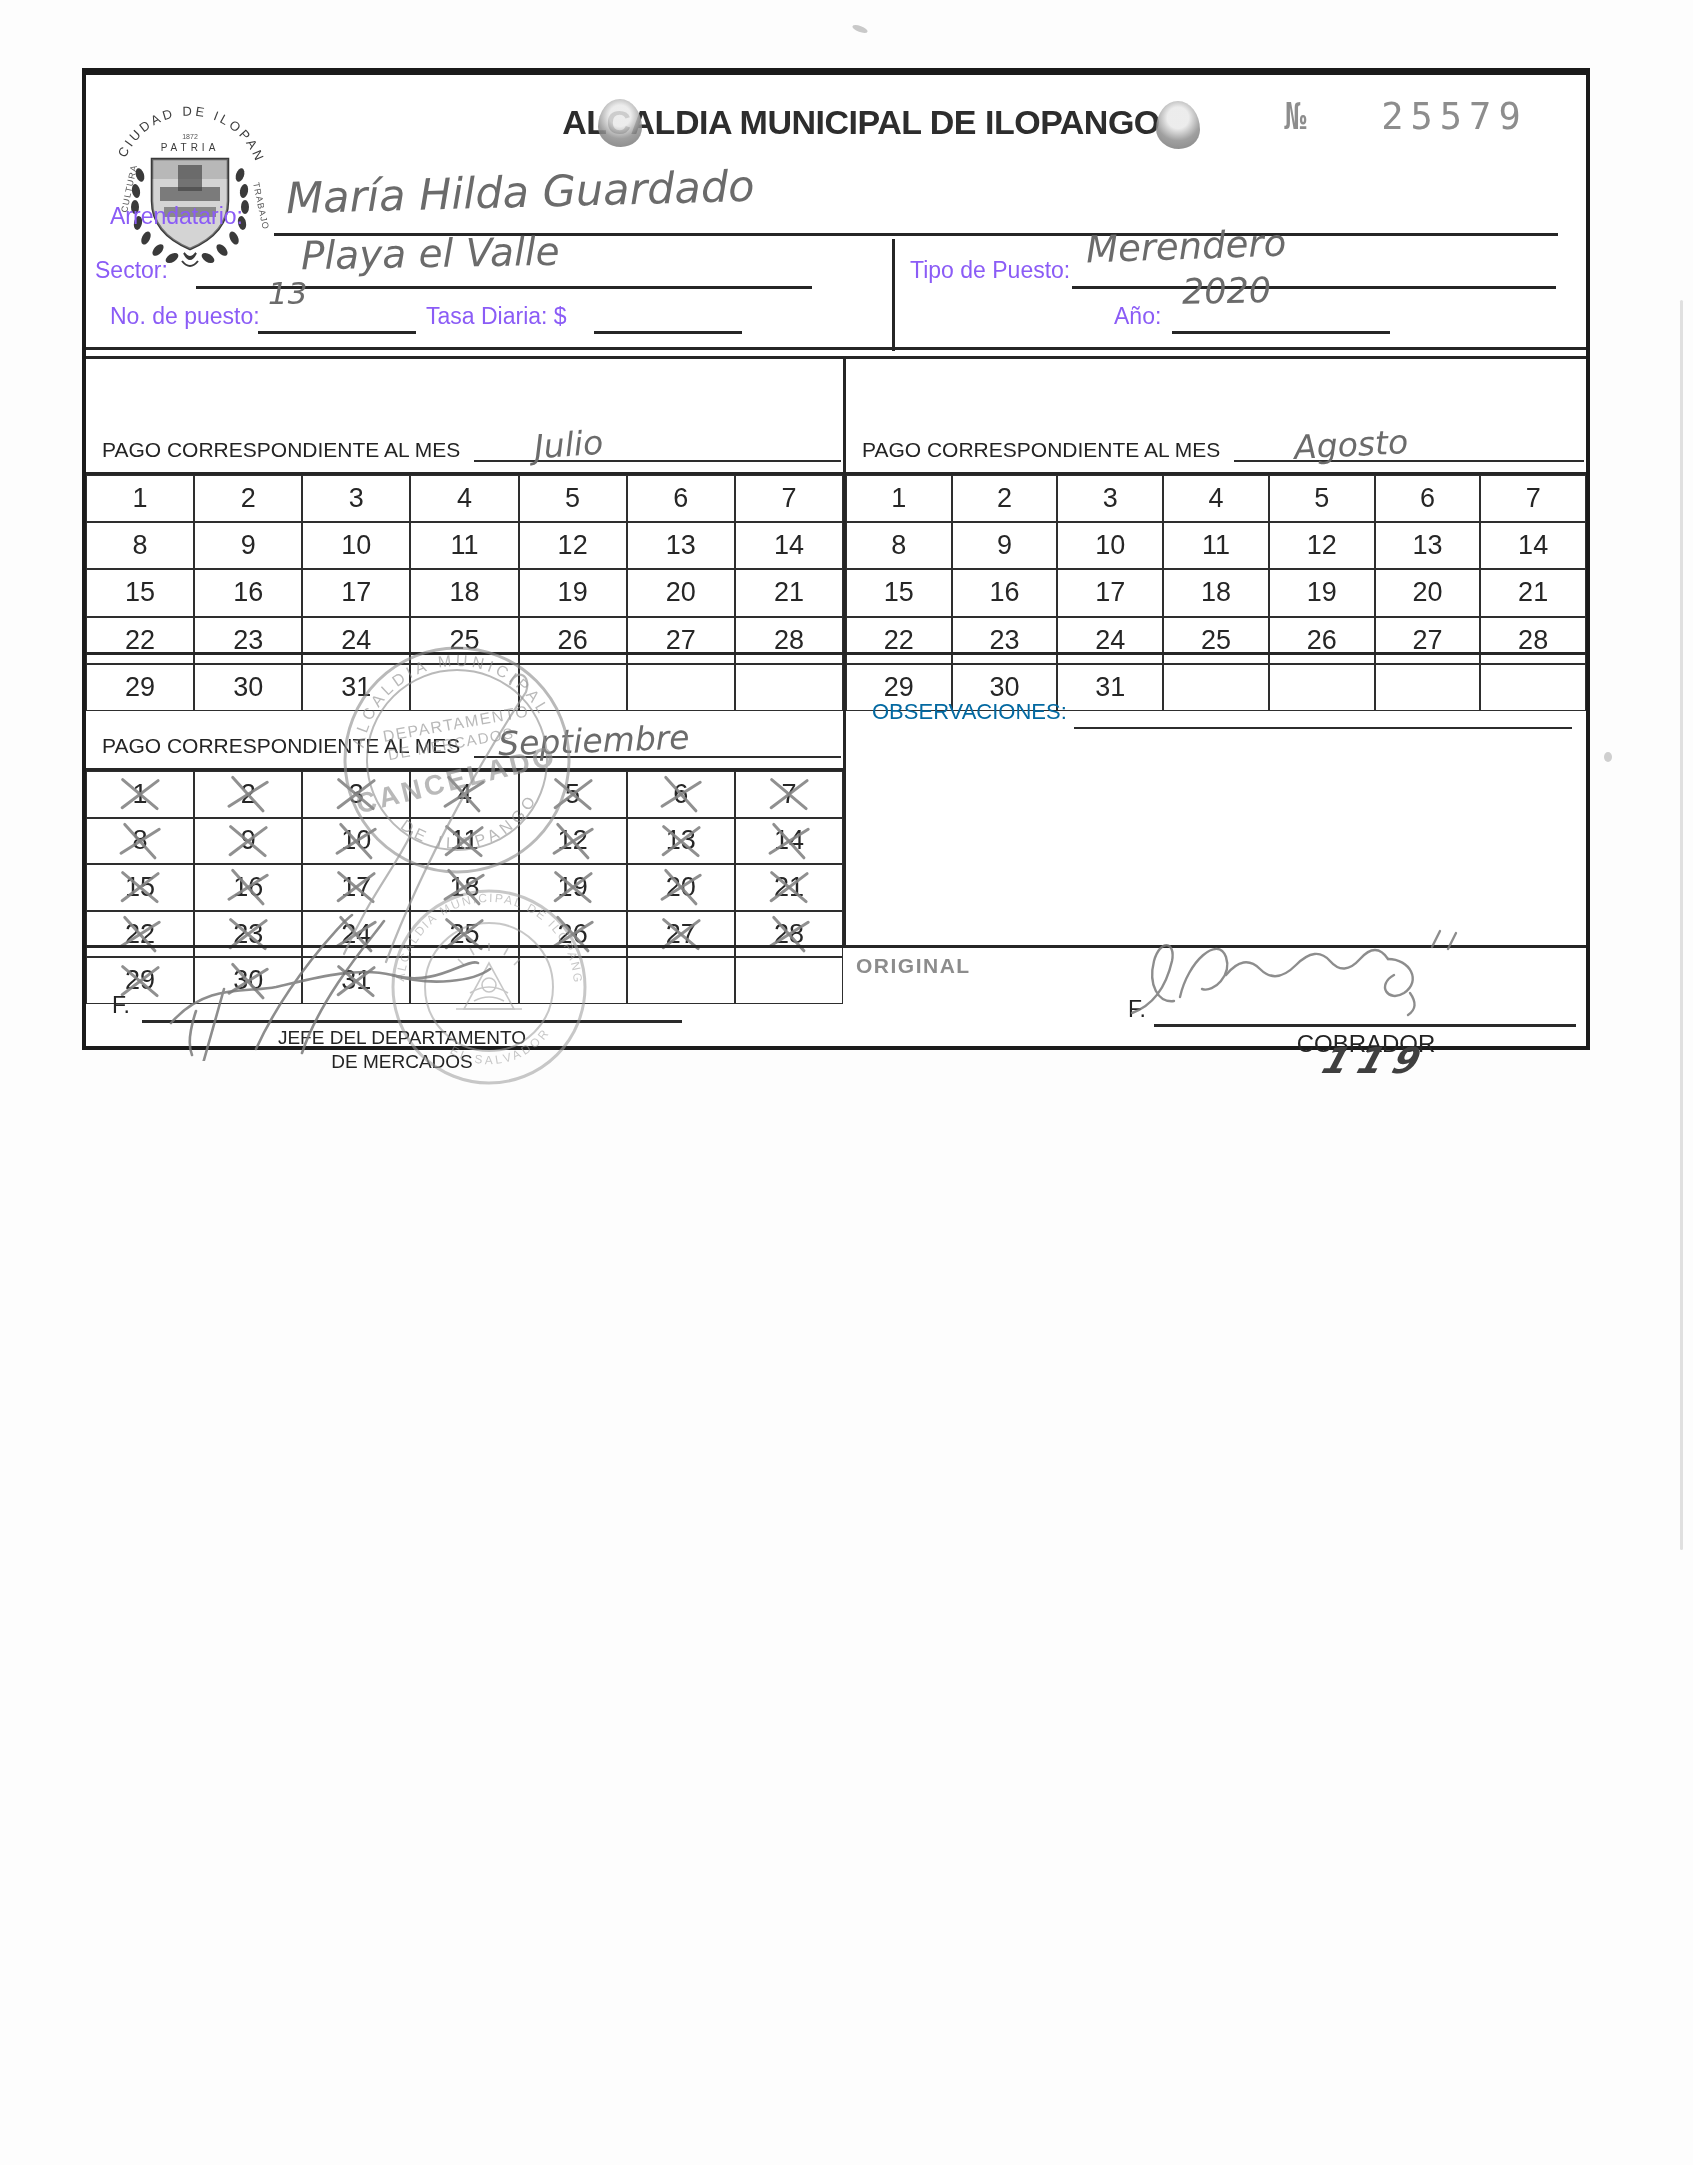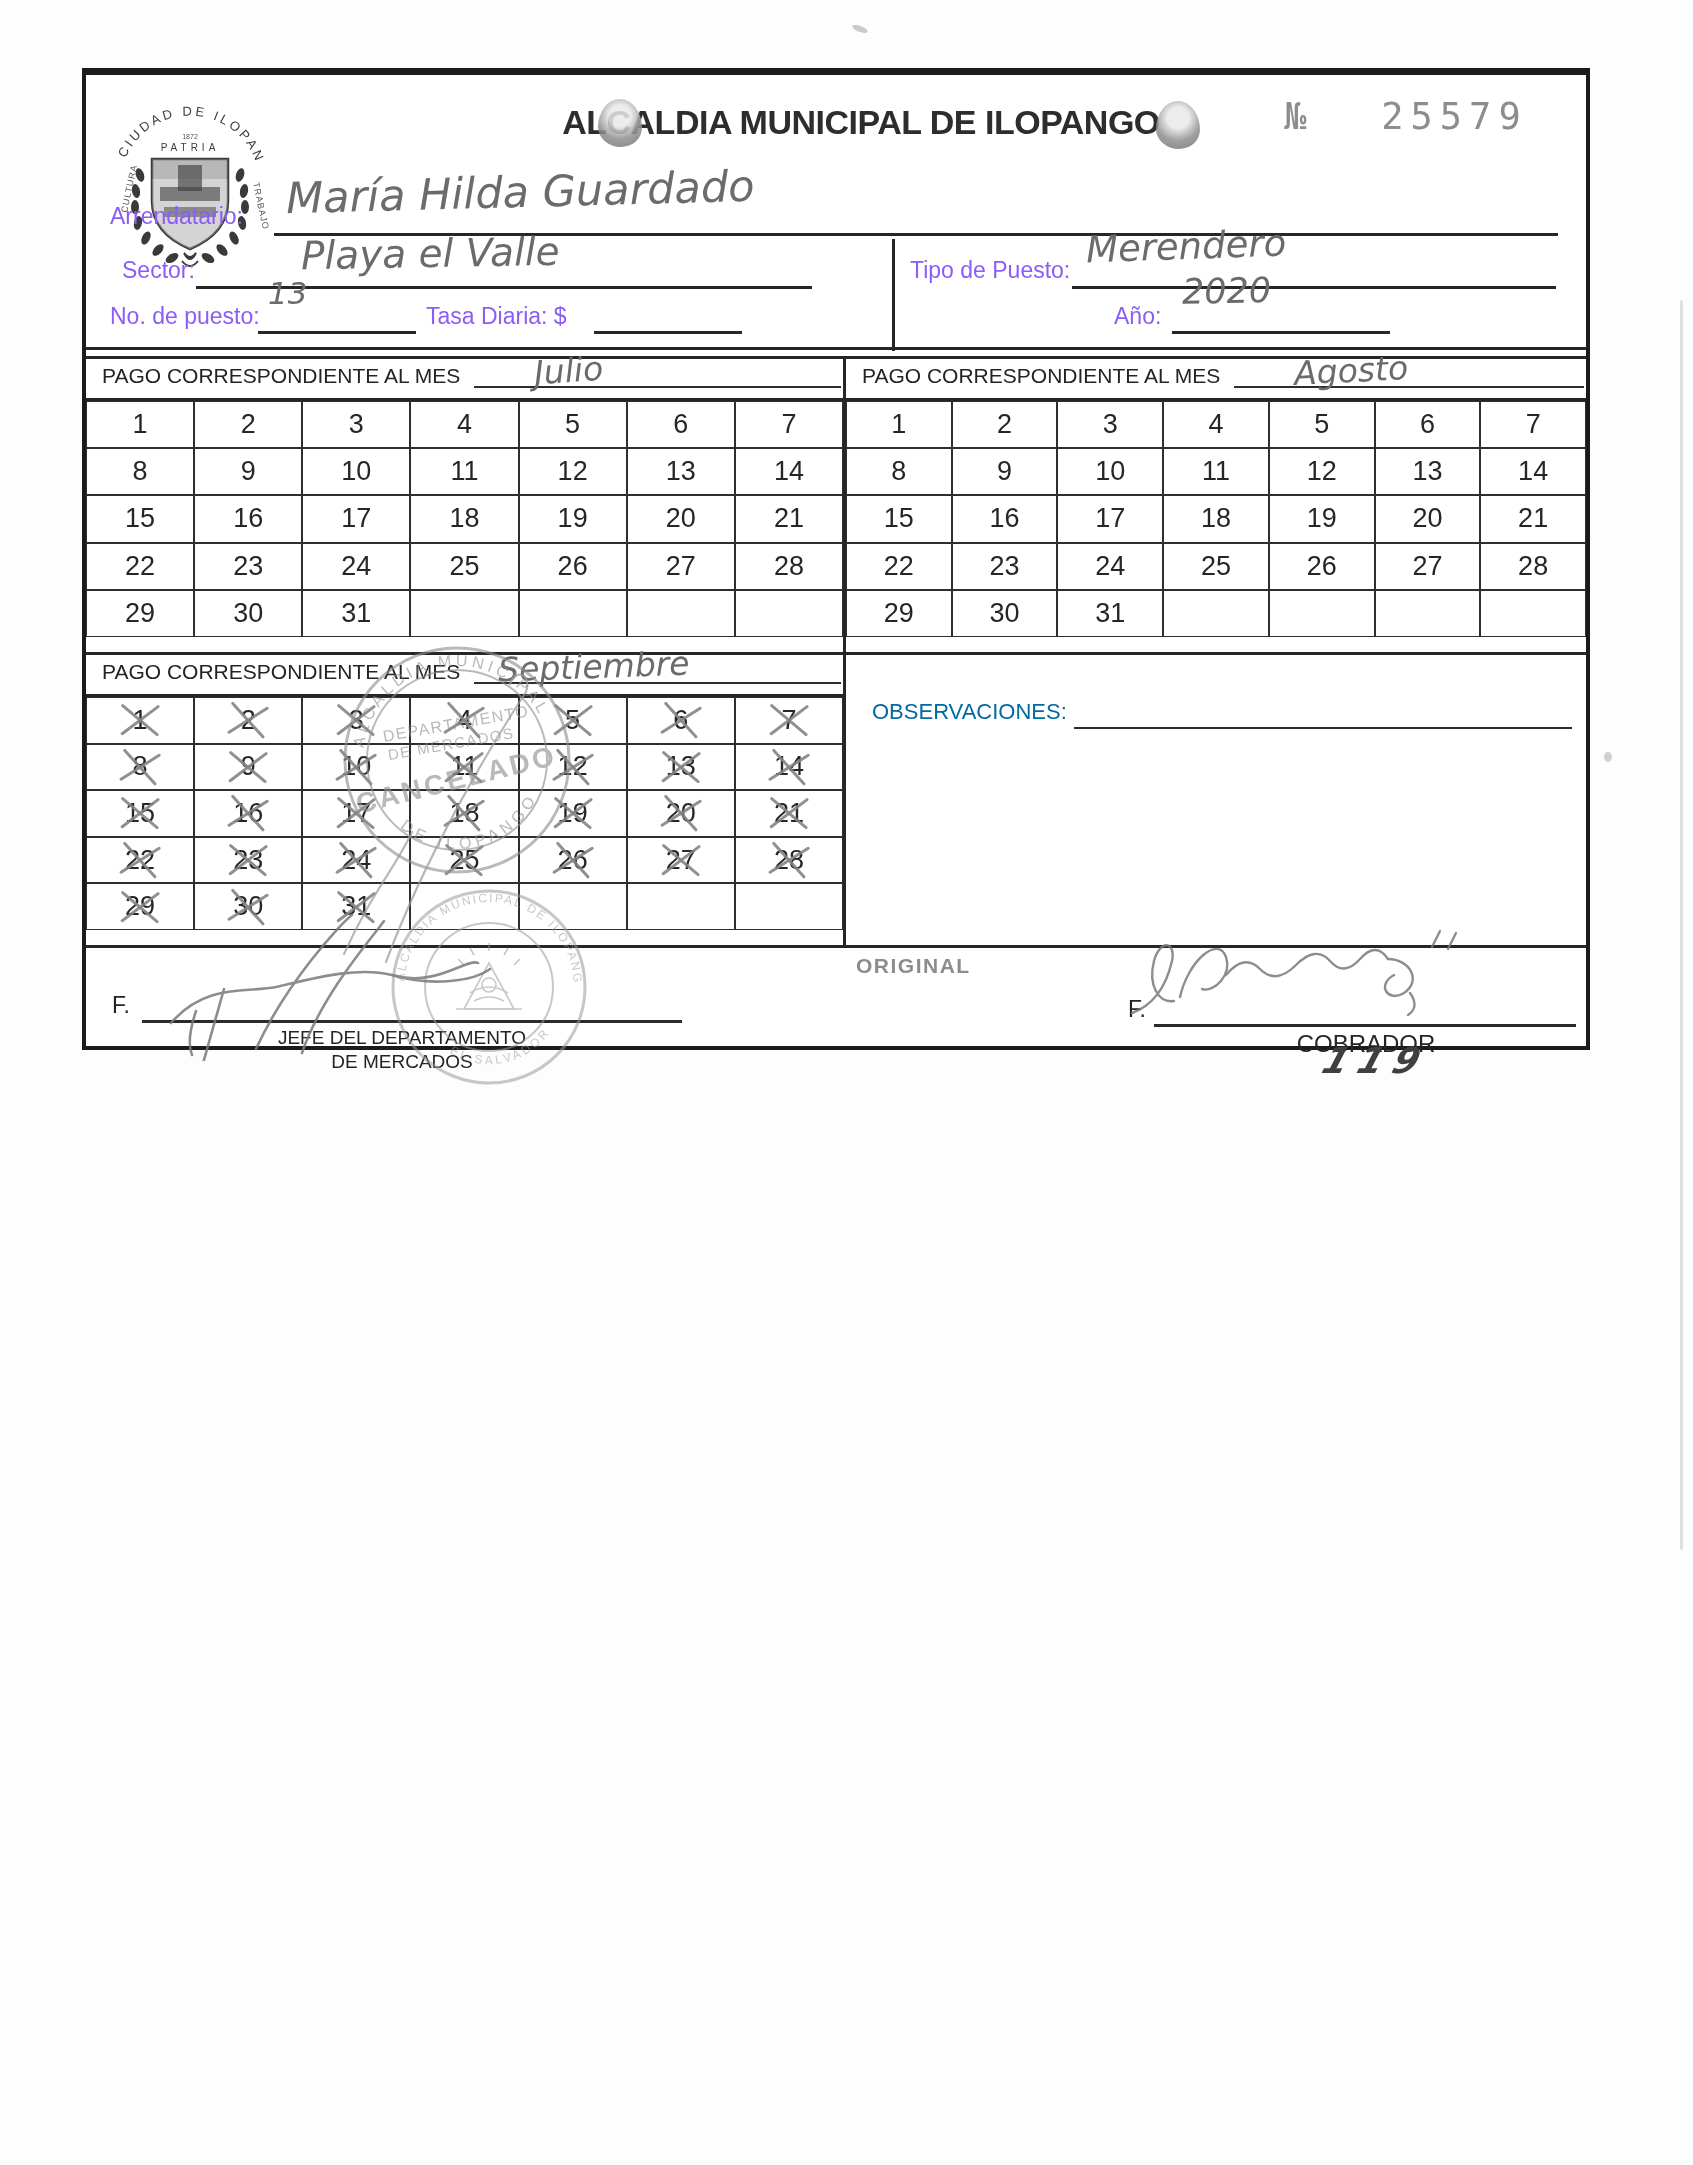--- a/index.html
+++ b/index.html
@@ -39,22 +39,22 @@
   .hw-anio{left:1096px;top:196px;font-size:35px;transform:rotate(-1deg);}
 
   .section-rule{position:absolute;left:0;right:0;top:272px;border-top:3px solid #262626;}
 
   
   .mid{position:absolute;left:0;right:0;top:281px;height:296px;display:flex;border-top:3px solid #262626;}
   .bottom{position:absolute;left:0;right:0;top:577px;height:293px;display:flex;border-top:3px solid #262626;}
   .panel{position:relative;box-sizing:border-box;}
   .panel.left{width:760px;border-right:3px solid #262626;}
   .panel.right{flex:1;}
-  .cal-header{position:relative;height:42px;border-bottom:3px solid #262626;display:flex;align-items:flex-end;
-              padding:0 2px 10px 16px;box-sizing:border-box;}
+  .cal-header{position:relative;height:76px;border-bottom:3px solid #262626;display:flex;align-items:flex-end;
+              padding:0 2px 10px 16px;box-sizing:border-box;margin-top:40px;}
   .cal-header-label{font-size:21px;color:#242424;white-space:nowrap;}
   .month-slot{position:relative;flex:1;margin-left:14px;border-bottom:2.5px solid #2d2d2d;height:26px;}
   .hw-month{left:60px;bottom:-4px;top:auto;font-size:33px;transform:rotate(-4deg);}
   .cal-grid{display:grid;grid-template-columns:repeat(7,1fr);grid-auto-rows:1fr;height:calc(100% - 60px);}
   .cal-cell{display:flex;align-items:center;justify-content:center;border:1.6px solid #2e2e2e;
             font-size:27px;color:#262626;position:relative;}
   .crossed{position:relative;display:inline-block;padding:2px 4px;}
   .crossed::before,.crossed::after{content:"";position:absolute;left:50%;top:50%;width:48px;height:2.6px;
             background:#848484;border-radius:2px;opacity:.9;}
   .crossed::before{transform:translate(-50%,-50%) rotate(40deg);}
@@ -141,21 +141,21 @@
 
     <div class="docnum">
       <span>№</span>
       <span class="digits">25579</span>
     </div>
 
     <div class="lbl" style="left:24px;top:128px;">Arrendatario:</div>
     <div class="rule" style="left:188px;right:28px;top:158px;"></div>
     <div class="hw hw-name">María Hilda Guardado</div>
 
-    <div class="lbl" style="left:36px;top:182px;">Sector:</div>
+    <div class="lbl" style="left:9px;top:182px;">Sector:</div>
     <div class="rule" style="left:110px;width:616px;top:211px;"></div>
     <div class="hw hw-sector">Playa el Valle</div>
 
     <div class="vdiv" style="left:806px;top:164px;height:112px;"></div>
 
     <div class="lbl" style="left:824px;top:182px;">Tipo de Puesto:</div>
     <div class="rule" style="left:986px;right:30px;top:211px;"></div>
     <div class="hw hw-tipo">Merendero</div>
 
     <div class="lbl" style="left:24px;top:228px;">No. de puesto:</div>

